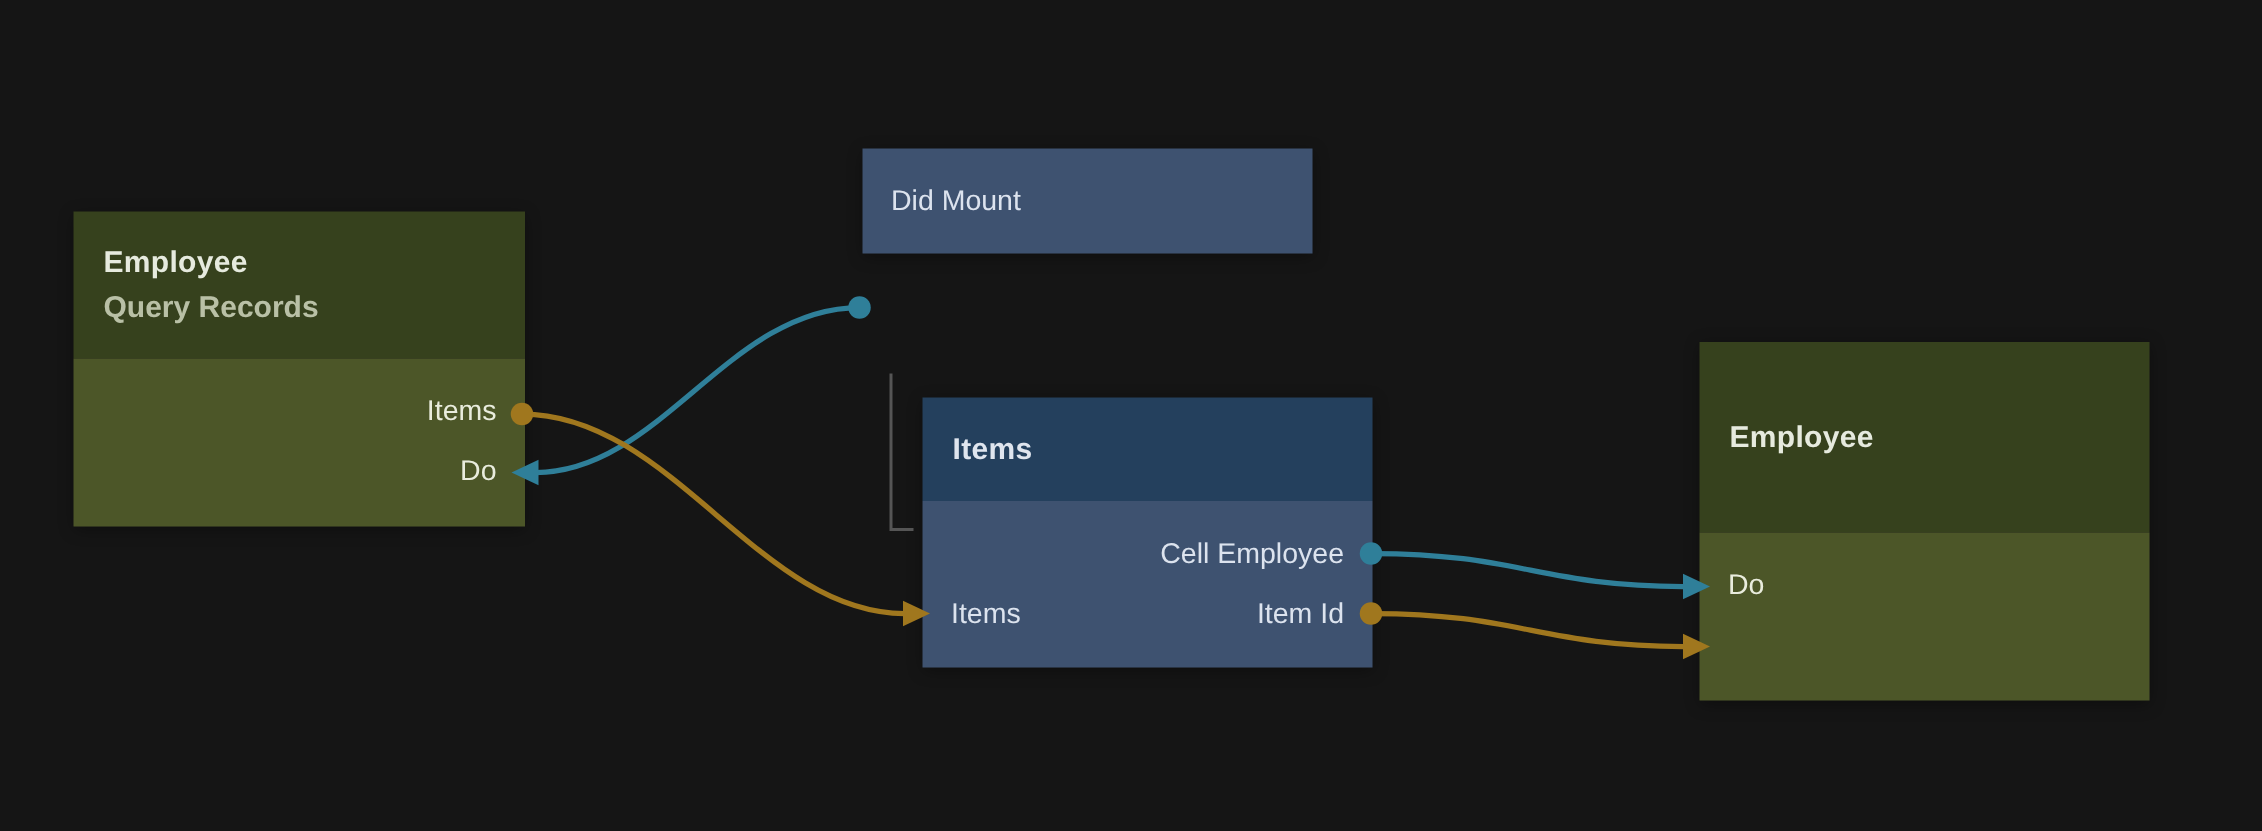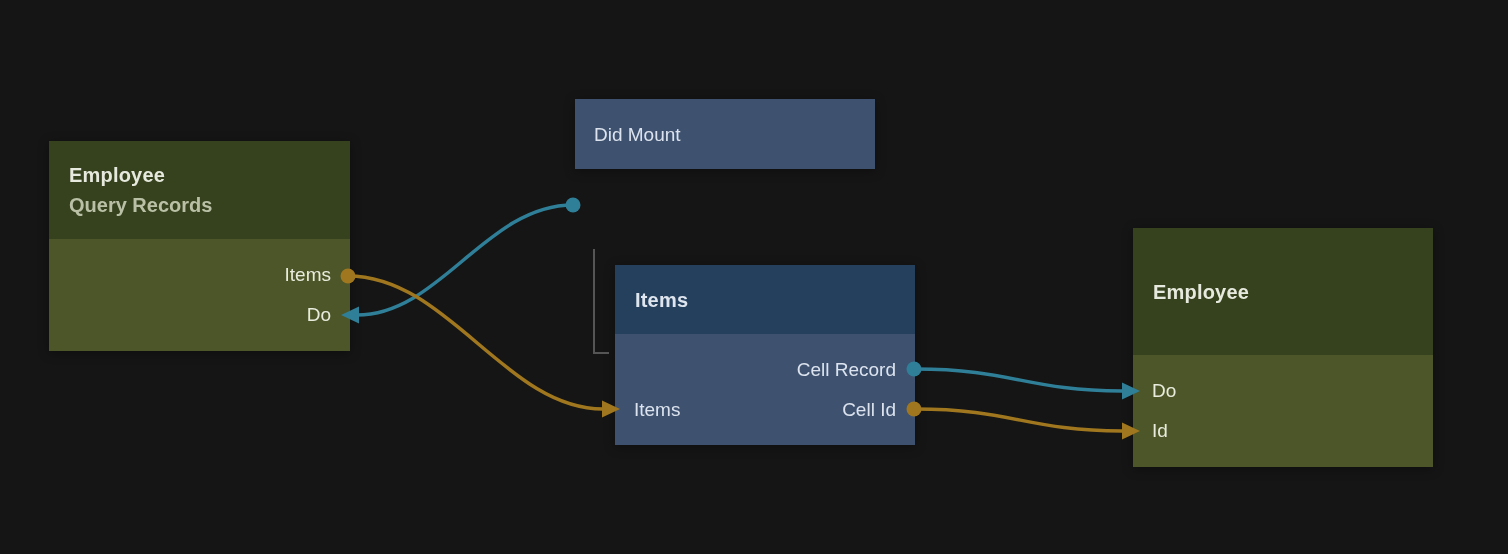--- a/index.html
+++ b/index.html
@@ -113,39 +113,36 @@
       </div>
     </div>
   </div>
 
   <div class="node navy" style="left:615px; top:265px; width:300px;">
     <div class="node-header" style="height:69px">
       <div class="node-title">Items</div>
     </div>
     <div class="node-body" style="height:111px">
       <div class="port-row right">
-        <span class="port-label">Cell Record</span>
+        <span class="port-label">Cell Employee</span>
       </div>
       <div class="port-row both">
         <span class="port-label">Items</span>
-        <span class="port-label">Cell Id</span>
+        <span class="port-label">Item Id</span>
       </div>
     </div>
   </div>
 
   <div class="node olive" style="left:1133px; top:228px; width:300px;">
     <div class="node-header" style="height:127px">
       <div class="node-title">Employee</div>
     </div>
     <div class="node-body" style="height:112px">
       <div class="port-row left">
         <span class="port-label">Do</span>
-      </div>
-      <div class="port-row left">
-        <span class="port-label">Id</span>
       </div>
     </div>
   </div>
 
   <svg id="wire-layer" viewBox="0 0 1508 554" xmlns="http://www.w3.org/2000/svg">
 
     <path class="elbow" d="M 594 249 L 594 353 L 609 353"></path>
 
     <g>
       <path class="wire-path wire-teal" d="M 573 205 C 486 205 440 315 357 315"></path>

